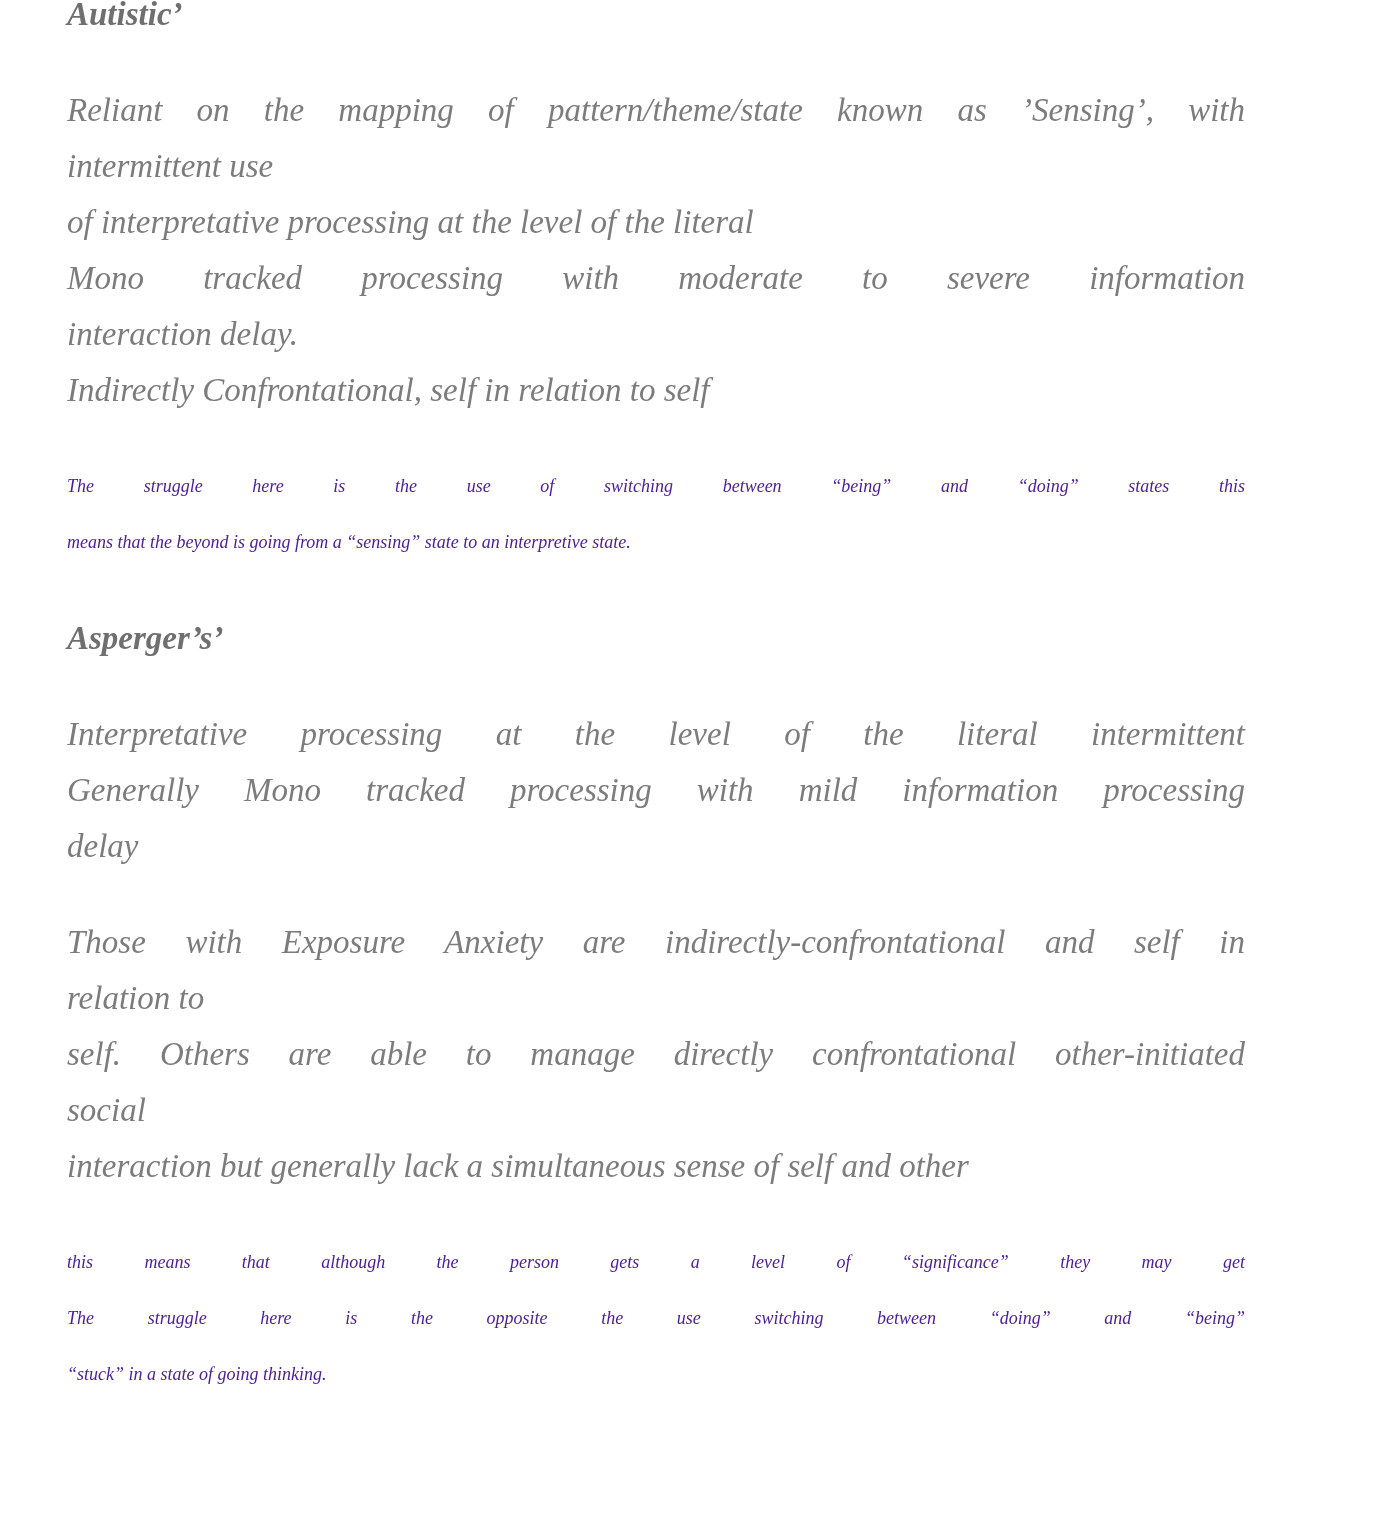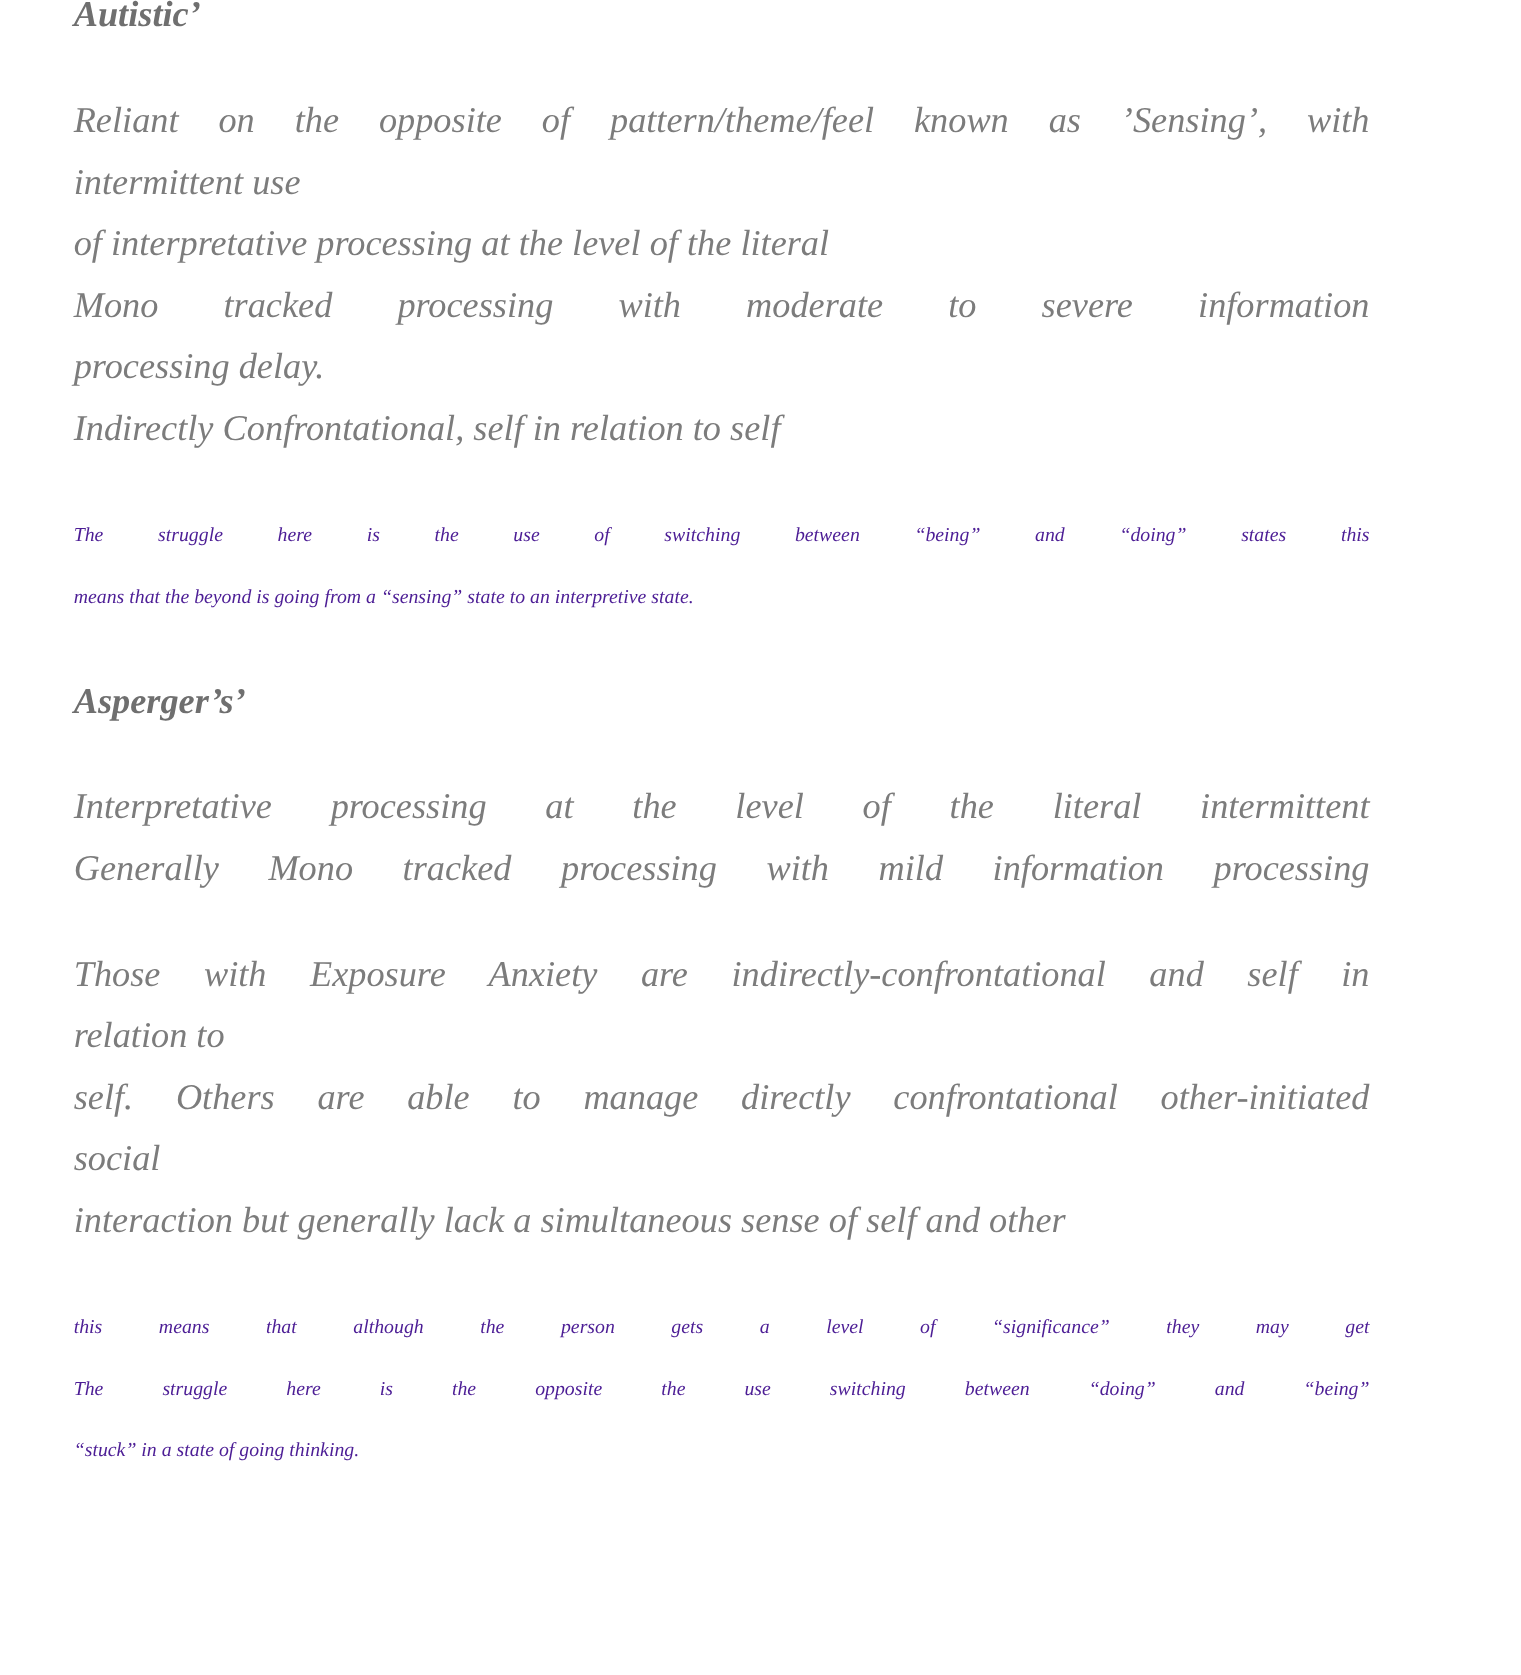--- a/index.html
+++ b/index.html
@@ -50,35 +50,36 @@
     text-align: justify;
     text-align-last: justify;
   }
 </style>
 </head>
 <body>
 
 <div class="doc" id="doc-root">
     <div class="block-heading">Autistic’</div>
     <div class="block-para">
-      <div class="line stretch">Reliant on the opposite of pattern/theme/feel known as ’Sensing’, with</div>
+      <div class="line stretch">Reliant on the mapping of pattern/theme/state known as ’Sensing’, with</div>
       <div class="line">intermittent use</div>
       <div class="line">of interpretative processing at the level of the literal</div>
       <div class="line stretch">Mono tracked processing with moderate to severe information</div>
-      <div class="line">processing delay.</div>
+      <div class="line">interaction delay.</div>
       <div class="line">Indirectly Confrontational, self in relation to self</div>
     </div>
     <div class="block-para small">
       <div class="line stretch">The struggle here is the use of switching between “being” and “doing” states this</div>
       <div class="line">means that the beyond is going from a “sensing” state to an interpretive state.</div>
     </div>
     <div class="block-heading">Asperger’s’</div>
     <div class="block-para">
       <div class="line stretch">Interpretative processing at the level of the literal intermittent</div>
       <div class="line stretch">Generally Mono tracked processing with mild information processing</div>
+      <div class="line">delay</div>
     </div>
     <div class="block-para">
       <div class="line stretch">Those with Exposure Anxiety are indirectly-confrontational and self in</div>
       <div class="line">relation to</div>
       <div class="line stretch">self. Others are able to manage directly confrontational other-initiated</div>
       <div class="line">social</div>
       <div class="line">interaction but generally lack a simultaneous sense of self and other</div>
     </div>
     <div class="block-para small">
       <div class="line stretch">this means that although the person gets a level of “significance” they may get</div>

